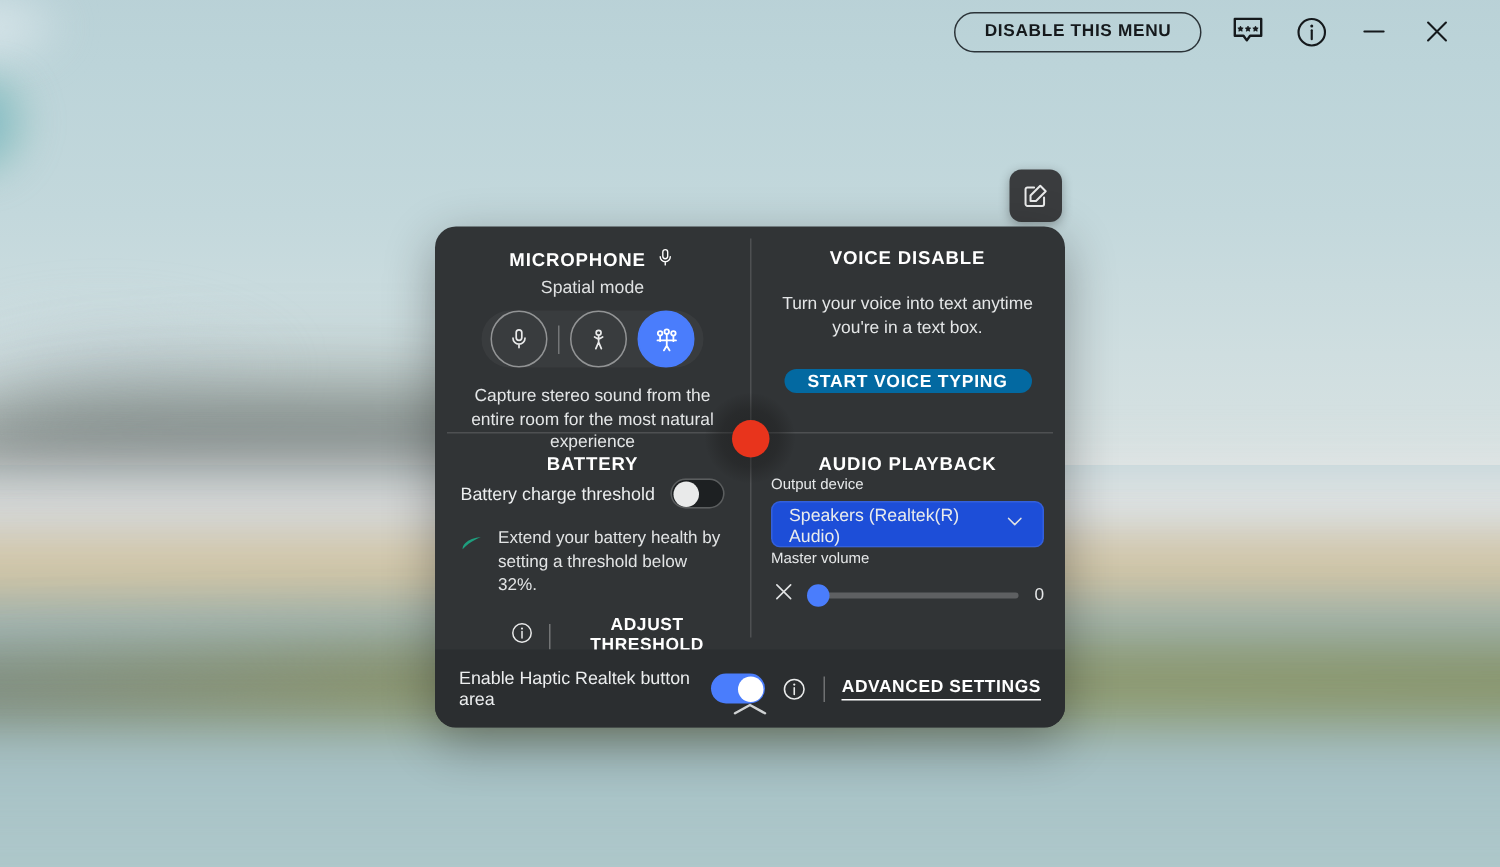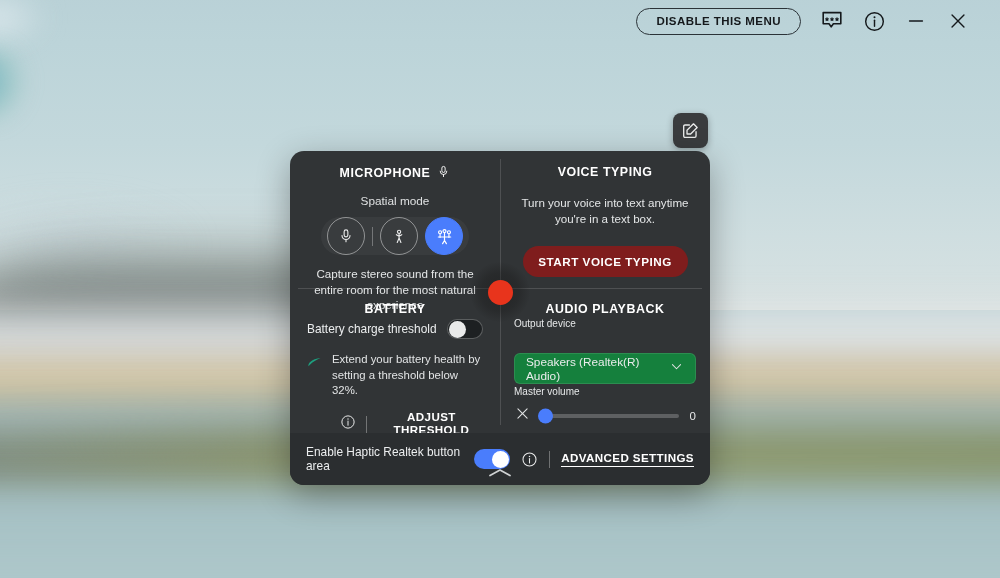--- a/index.html
+++ b/index.html
@@ -137,21 +137,21 @@
     text-align:left; font-size:12.4px; font-weight:bold;
     letter-spacing:.55px; color:#ffffff;
     display:flex; align-items:center; justify-content:center; gap:7px;
   }
 
   
   #vdiv { position:absolute; left:50%; top:8px; bottom:8px; width:1px; background:rgba(255,255,255,.14); }
   #hdiv { position:absolute; left:8px; right:8px; top:137px; height:1px; background:rgba(255,255,255,.14); }
 
   
-  .sub-label { text-align:center; font-size:11.8px; color:#dfe1e2; margin-top:13px; }
+  .sub-label { text-align:center; font-size:11.8px; color:#dfe1e2; margin-top:3px; }
   #mic-modes {
     margin:9px auto 0; width:148px; height:38px;
     display:flex; align-items:center; justify-content:center; gap:0;
     border-radius:19px; background:rgba(255,255,255,.045);
   }
   .mode-btn {
     width:38px; height:38px; border-radius:50%;
     display:flex; align-items:center; justify-content:center;
     border:1.2px solid rgba(255,255,255,.45);
     background:transparent; cursor:pointer; flex:none;
@@ -164,22 +164,22 @@
     padding:0 2px;
   }
 
   
   #vt-desc {
     margin-top:16px; text-align:center;
     font-size:11.6px; line-height:16px; color:#e4e6e7;
   }
   #start-voice-typing {
     margin:19px auto 0; display:block;
-    width:165px; height:31px; border:none; border-radius:17px;
-    background:#7f1d1d; color:#fff;
+    width:165px; height:16px; border:none; border-radius:17px;
+    background:#0369a1; color:#fff;
     font-size:11.7px; font-weight:bold; letter-spacing:.5px;
     cursor:pointer; font-family:"Liberation Sans", sans-serif;
   }
 
   
   #bat-row {
     margin-top:3px; display:flex; align-items:center;
     justify-content:space-between; padding:0 3px;
   }
   #bat-row .lbl { font-size:11.9px; color:#eceeef; }
@@ -196,22 +196,22 @@
   .link-btn {
     font-size:11.6px; font-weight:bold; letter-spacing:.4px;
     color:#fff; border-bottom:1.4px solid #fff; padding-bottom:2px;
     cursor:pointer; background:none; border-left:none; border-right:none; border-top:none;
     font-family:"Liberation Sans", sans-serif;
   }
 
   
   .field-label { font-size:10px; color:#e6e8e9; margin-top:2px; }
   #output-device {
-    margin-top:24px; height:31px; width:100%;
-    border-radius:6px; background:#15803d;
+    margin-top:5px; height:31px; width:100%;
+    border-radius:6px; background:#1d4ed8;
     border:1px solid rgba(255,255,255,.10);
     display:flex; align-items:center; justify-content:space-between;
     padding:0 11px; cursor:pointer;
   }
   #output-device .val { font-size:11.8px; color:#eaecec; }
   #vol-row { margin-top:8px; display:flex; align-items:center; gap:9px; }
   #vol-track { position:relative; flex:1; height:4px; border-radius:2px; background:rgba(255,255,255,.22); }
   #vol-thumb { position:absolute; left:0; top:50%; transform:translate(-2px,-50%); width:15px; height:15px; border-radius:50%; background:#4a7dfc; cursor:pointer; }
   #vol-value { font-size:11.5px; color:#e6e8e9; min-width:8px; text-align:right; }
 
@@ -341,21 +341,21 @@
             <path d="M4.2 12.6h15.6" stroke-linecap="round"></path>
             <path d="M12 12.6v4.4M12 17l-2.4 4M12 17l2.4 4" stroke-linecap="round"></path>
           </svg>
         </div>
       </div>
 
       <div id="mic-desc">Capture stereo sound from the entire room for the most natural experience</div>
     </div>
 
     <div class="quad">
-      <div class="quad-title">VOICE TYPING</div>
+      <div class="quad-title">VOICE DISABLE</div>
       <div id="vt-desc">Turn your voice into text anytime you're in a text box.</div>
       <button id="start-voice-typing">START VOICE TYPING</button>
     </div>
 
     <div class="quad">
       <div class="quad-title">BATTERY</div>
 
       <div id="bat-row">
         <span class="lbl">Battery charge threshold</span>
         <div class="toggle off">

